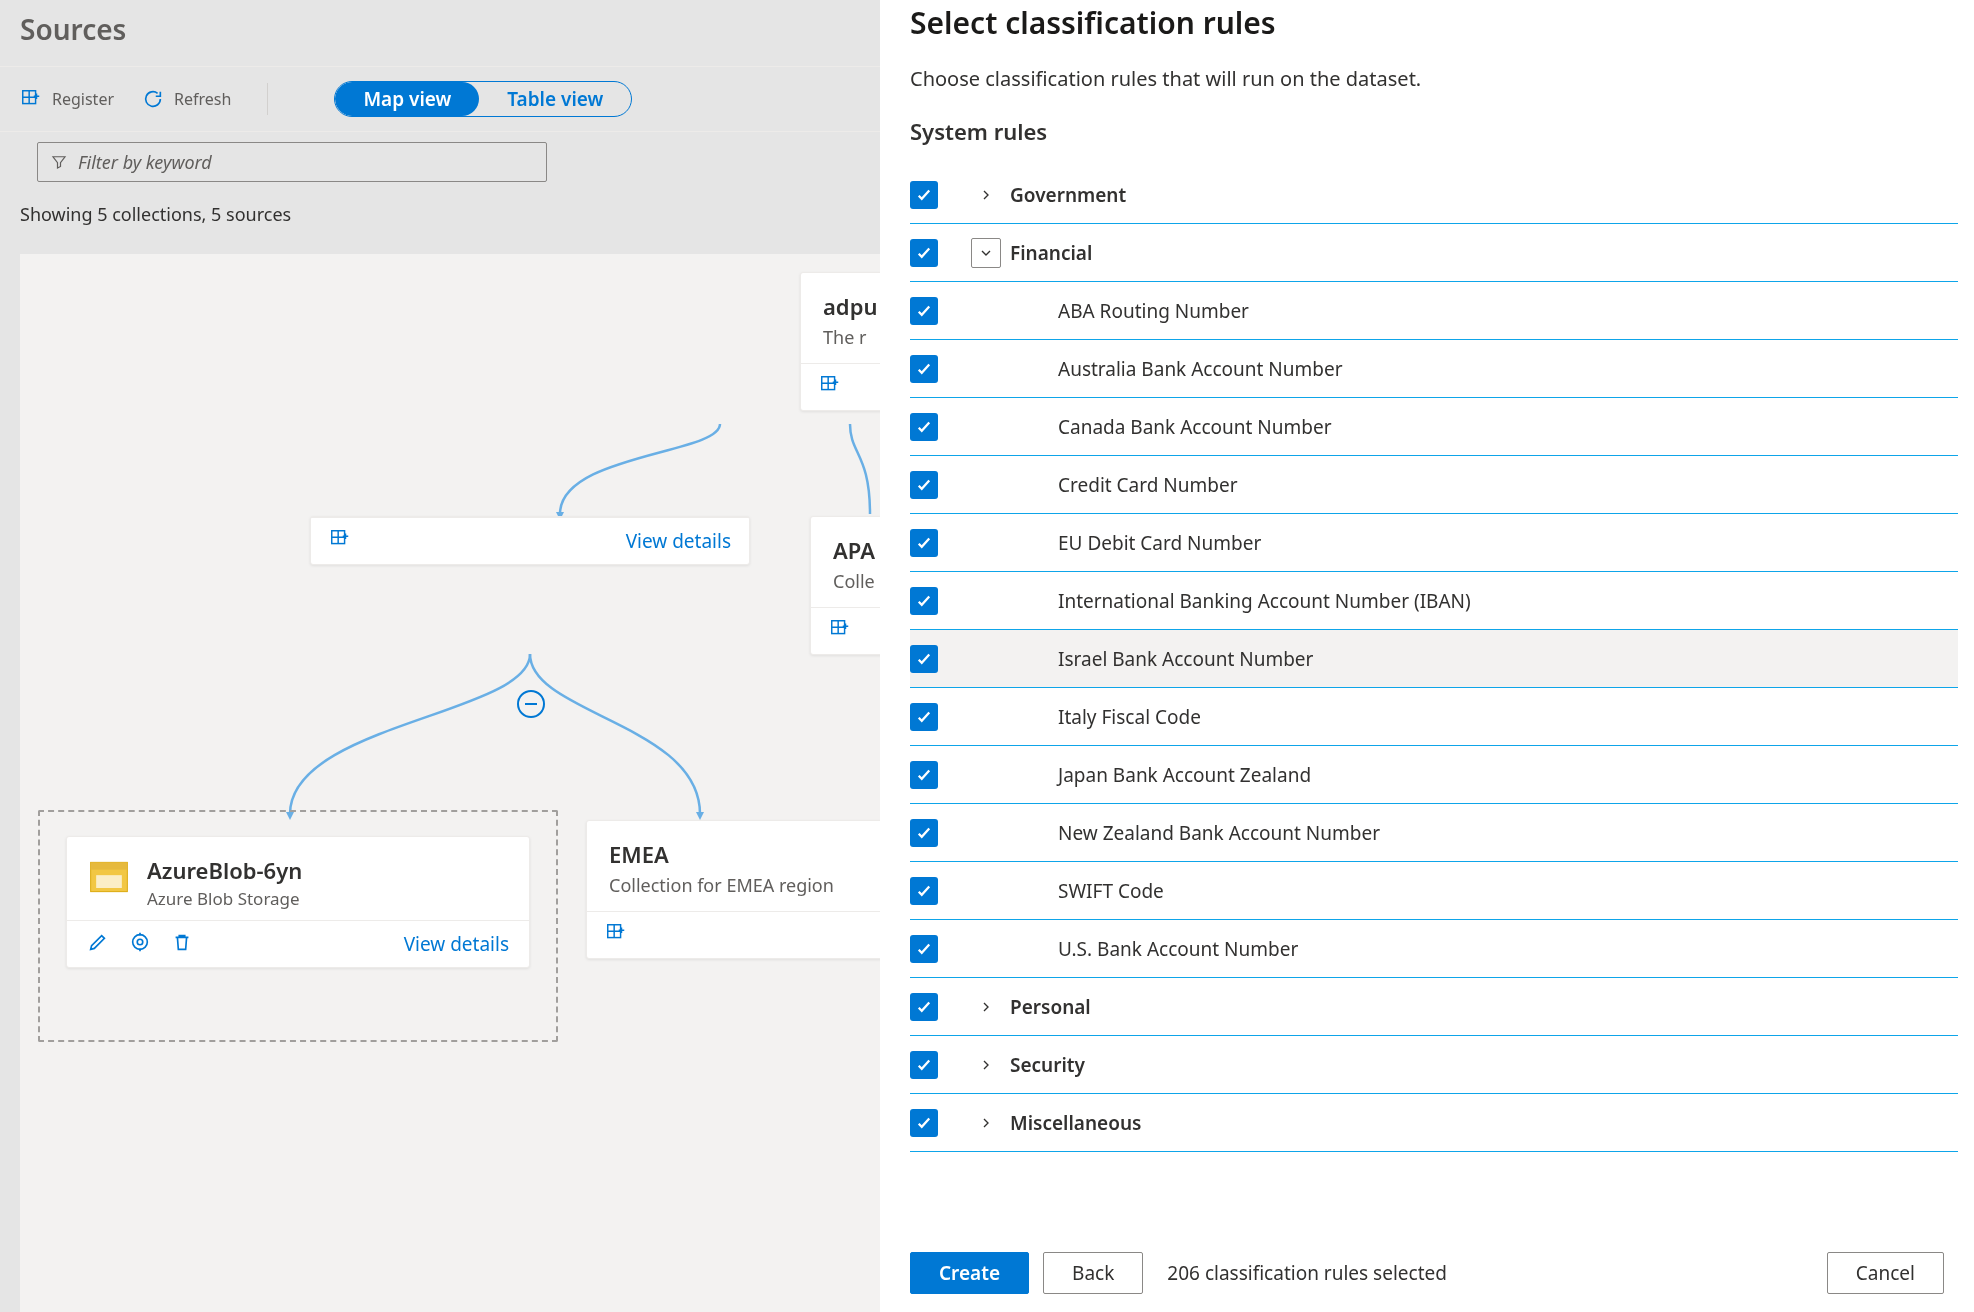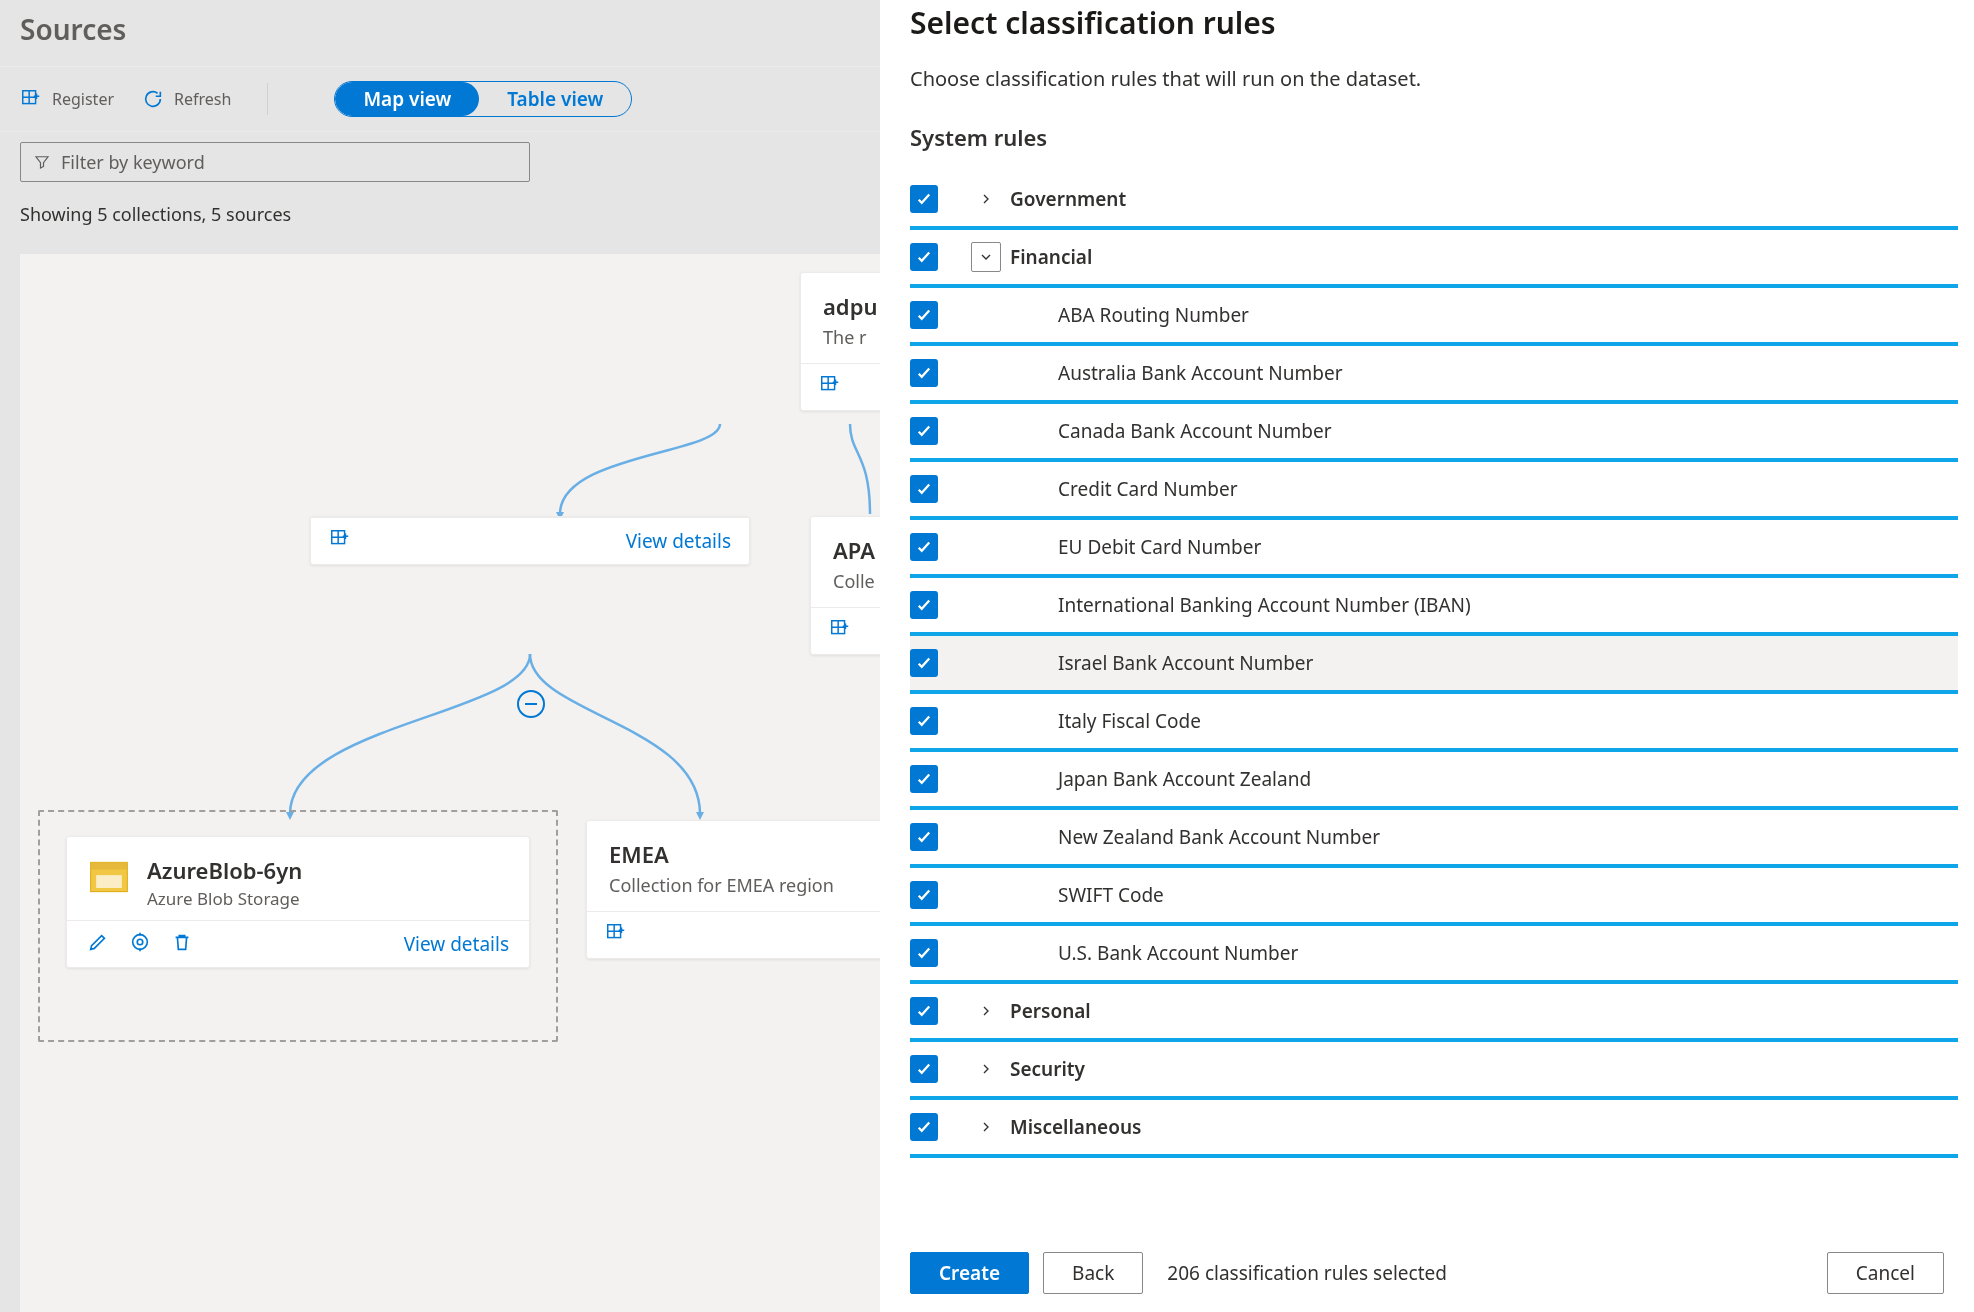--- a/index.html
+++ b/index.html
@@ -56,21 +56,21 @@
   padding: 0 28px;
   height: 100%;
   display: flex;
   align-items: center;
   font-size: 19px;
   font-weight: 600;
   cursor: pointer;
 }
 .view-switch .seg.active { background: #0078d4; color: #fff; border-radius: 999px; }
 .view-switch .seg.inactive { color: #0078d4; background: transparent; }
-.filter-row { padding: 10px 20px 6px 20px; }
+.filter-row { padding: 10px 20px 6px 37px; font-style: italic; }
 .filter-input {
   width: 510px;
   height: 40px;
   border: 1px solid #8a8886;
   border-radius: 2px;
   display: flex;
   align-items: center;
   padding: 0 12px;
   gap: 10px;
   color: #605e5c;
@@ -151,28 +151,28 @@
   position: absolute;
   right: 0; top: 0;
   width: 1094px;
   height: 100%;
   background: #fff;
   display: flex;
   flex-direction: column;
 }
 .rp-header { padding: 0 30px 6px 30px; }
 .rp-title { font-size: 30px; font-weight: 600; color: #1b1a19; margin-bottom: 22px; padding-top: 2px; }
-.rp-desc { font-size: 20px; color: #323130; margin-bottom: 30px; }
+.rp-desc { font-size: 20px; color: #323130; margin-bottom: 24px; }
 .rp-section-title { font-size: 22px; font-weight: 600; margin-bottom: 14px; }
 .rule-list { flex: 1 1 auto; overflow: hidden; padding: 0 16px 0 30px; }
 .rule-row {
   display: flex;
   align-items: center;
   height: 58px;
-  border-bottom: 4px solid #0ea5e9;
+  border-bottom: 1px solid #0ea5e9;
   gap: 0;
   font-size: 19px;
 }
 .rule-row.group { font-weight: 600; }
 .rule-row.child { }
 .rule-label-cell { display:flex; align-items:center; }
 .rule-row .chk, .rule-row .exp, .rule-row .indent { flex-shrink: 0; }
 .rule-row .chk { width: 52px; display:flex; justify-content:flex-start; }
 .rule-row .exp { width: 48px; display:flex; justify-content:center; }
 .rule-row .indent { width: 96px; }

